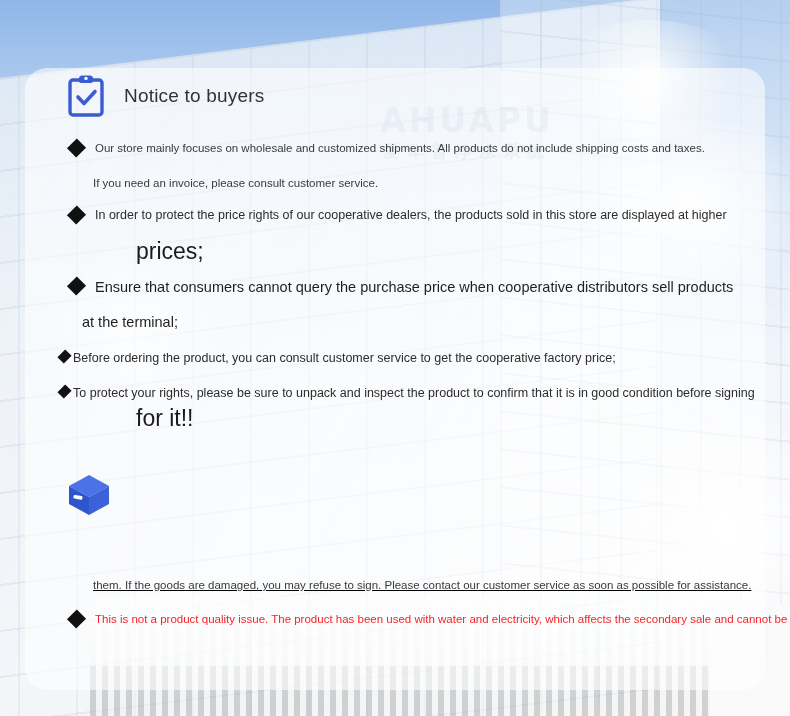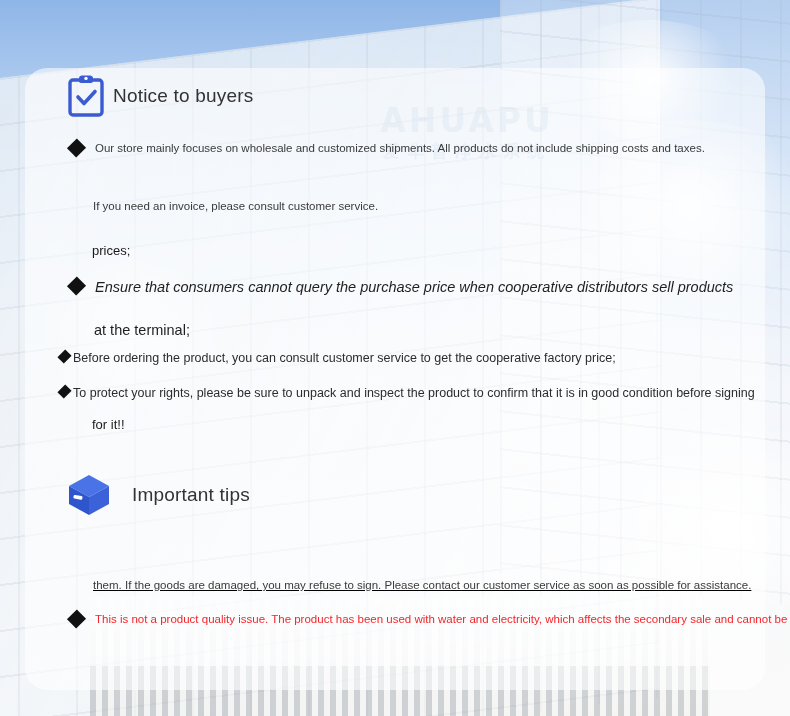--- a/index.html
+++ b/index.html
@@ -154,21 +154,21 @@
     display: flex;
     align-items: center;
   }
   .section-head .head-text {
     font-size: 19px;
     color: #333333;
     letter-spacing: .2px;
     white-space: nowrap;
   }
   #head-notice { left: 41px; top: 6px; }
-  #head-notice .head-text { margin-left: 7px; }
+  #head-notice .head-text { margin-left: 18px; }
   #head-tips   { left: 41px; top: 404px; }
   #head-tips .head-text { margin-left: 20px; }
 
   .icon-clipboard { width: 40px; height: 44px; display:block; }
   .icon-box { width: 46px; height: 46px; display:block; }
 
   
   .line {
     position: absolute;
     display: flex;
@@ -179,33 +179,33 @@
     display: inline-block;
     background: #111111;
     flex: none;
   }
   .d-lg { width: 13px; height: 13px; transform: rotate(45deg); margin-right: 12px; }
   .d-sm { width: 9px;  height: 9px;  transform: rotate(45deg); margin-right: 4px; }
 
   .txt-sm  { font-size: 11.5px; color: #3a3a3a; line-height: 14px; }
   .txt-md  { font-size: 12.5px; color: #2c2c2c; line-height: 15px; }
   .txt-lg  { font-size: 14.5px; color: #1f1f1f; line-height: 17px; }
-  .txt-xl  { font-size: 13px;   color: #1a1a1a; line-height: 22px; }
+  .txt-xl  { font-size: 23px;   color: #1a1a1a; line-height: 22px; margin-left: 44px; }
   .txt-red { color: #f4252a; }
 
   
   #b1      { left: 45px;  top: 73px;  }
-  #b1-cont { left: 68px;  top: 108px; margin-top: 23px; }
+  #b1-cont { left: 68px;  top: 108px; }
   #b2      { left: 45px;  top: 140px; }
   #b2-cont { left: 67px;  top: 172px; }
-  #b3      { left: 45px;  top: 211px; font-style: italic; }
-  #b3-cont { left: 69px;  top: 246px; margin-top: 8px; }
+  #b3      { left: 45px;  top: 211px; }
+  #b3-cont { left: 57px;  top: 246px; }
   #b4      { left: 35px;  top: 283px; }
   #b5      { left: 35px;  top: 318px; }
-  #b5-cont { left: 67px;  top: 346px; }
+  #b5-cont { left: 67px;  top: 339px; }
   #t1      { left: 45px;  top: 474px; }
   #t1-cont { left: 68px;  top: 510px; text-decoration: underline; }
   #t2      { left: 45px;  top: 544px; }
 
   .align-d-lg { padding-top: 1px; }
   .align-d-sm { padding-top: 2px; }
 </style>
 </head>
 <body>
 
@@ -243,20 +243,24 @@
       </div>
 
       <div class="line" id="b1">
         <span class="diamond d-lg align-d-lg"></span>
         <span class="txt-sm">Our store mainly focuses on wholesale and customized shipments. All products do not include shipping costs and taxes.</span>
       </div>
       <div class="line" id="b1-cont">
         <span class="txt-sm">If you need an invoice, please consult customer service.</span>
       </div>
 
+      <div class="line" id="b2">
+        <span class="diamond d-lg align-d-lg"></span>
+        <span class="txt-md">In order to protect the price rights of our cooperative dealers, the products sold in this store are displayed at higher</span>
+      </div>
       <div class="line" id="b2-cont">
         <span class="txt-xl">prices;</span>
       </div>
 
       <div class="line" id="b3">
         <span class="diamond d-lg align-d-lg"></span>
         <span class="txt-lg">Ensure that consumers cannot query the purchase price when cooperative distributors sell products</span>
       </div>
       <div class="line" id="b3-cont">
         <span class="txt-lg">at the terminal;</span>
@@ -277,21 +281,20 @@
 
       <div class="section-head" id="head-tips">
         <span>
           <svg class="icon-box" viewBox="0 0 46 46" xmlns="http://www.w3.org/2000/svg">
             <polygon points="23,3 43,14 23,25 3,14" fill="#4a73e8"></polygon>
             <polygon points="3,14 23,25 23,43 3,32" fill="#2f55cc"></polygon>
             <polygon points="43,14 23,25 23,43 43,32" fill="#3b62d8"></polygon>
             <rect x="7.5" y="23.5" width="9" height="3.6" rx="1.2" fill="#ffffff" transform="rotate(10 12 25)"></rect>
           </svg>
         </span>
-        <span class="head-text">Important tips</span>
       </div>
 
       <div class="line" id="t1-cont">
         <span class="txt-sm">them. If the goods are damaged, you may refuse to sign. Please contact our customer service as soon as possible for assistance.</span>
       </div>
 
       <div class="line" id="t2">
         <span class="diamond d-lg align-d-lg"></span>
         <span class="txt-sm txt-red">This is not a product quality issue. The product has been used with water and electricity, which affects the secondary sale and cannot be returned.</span>
       </div>

